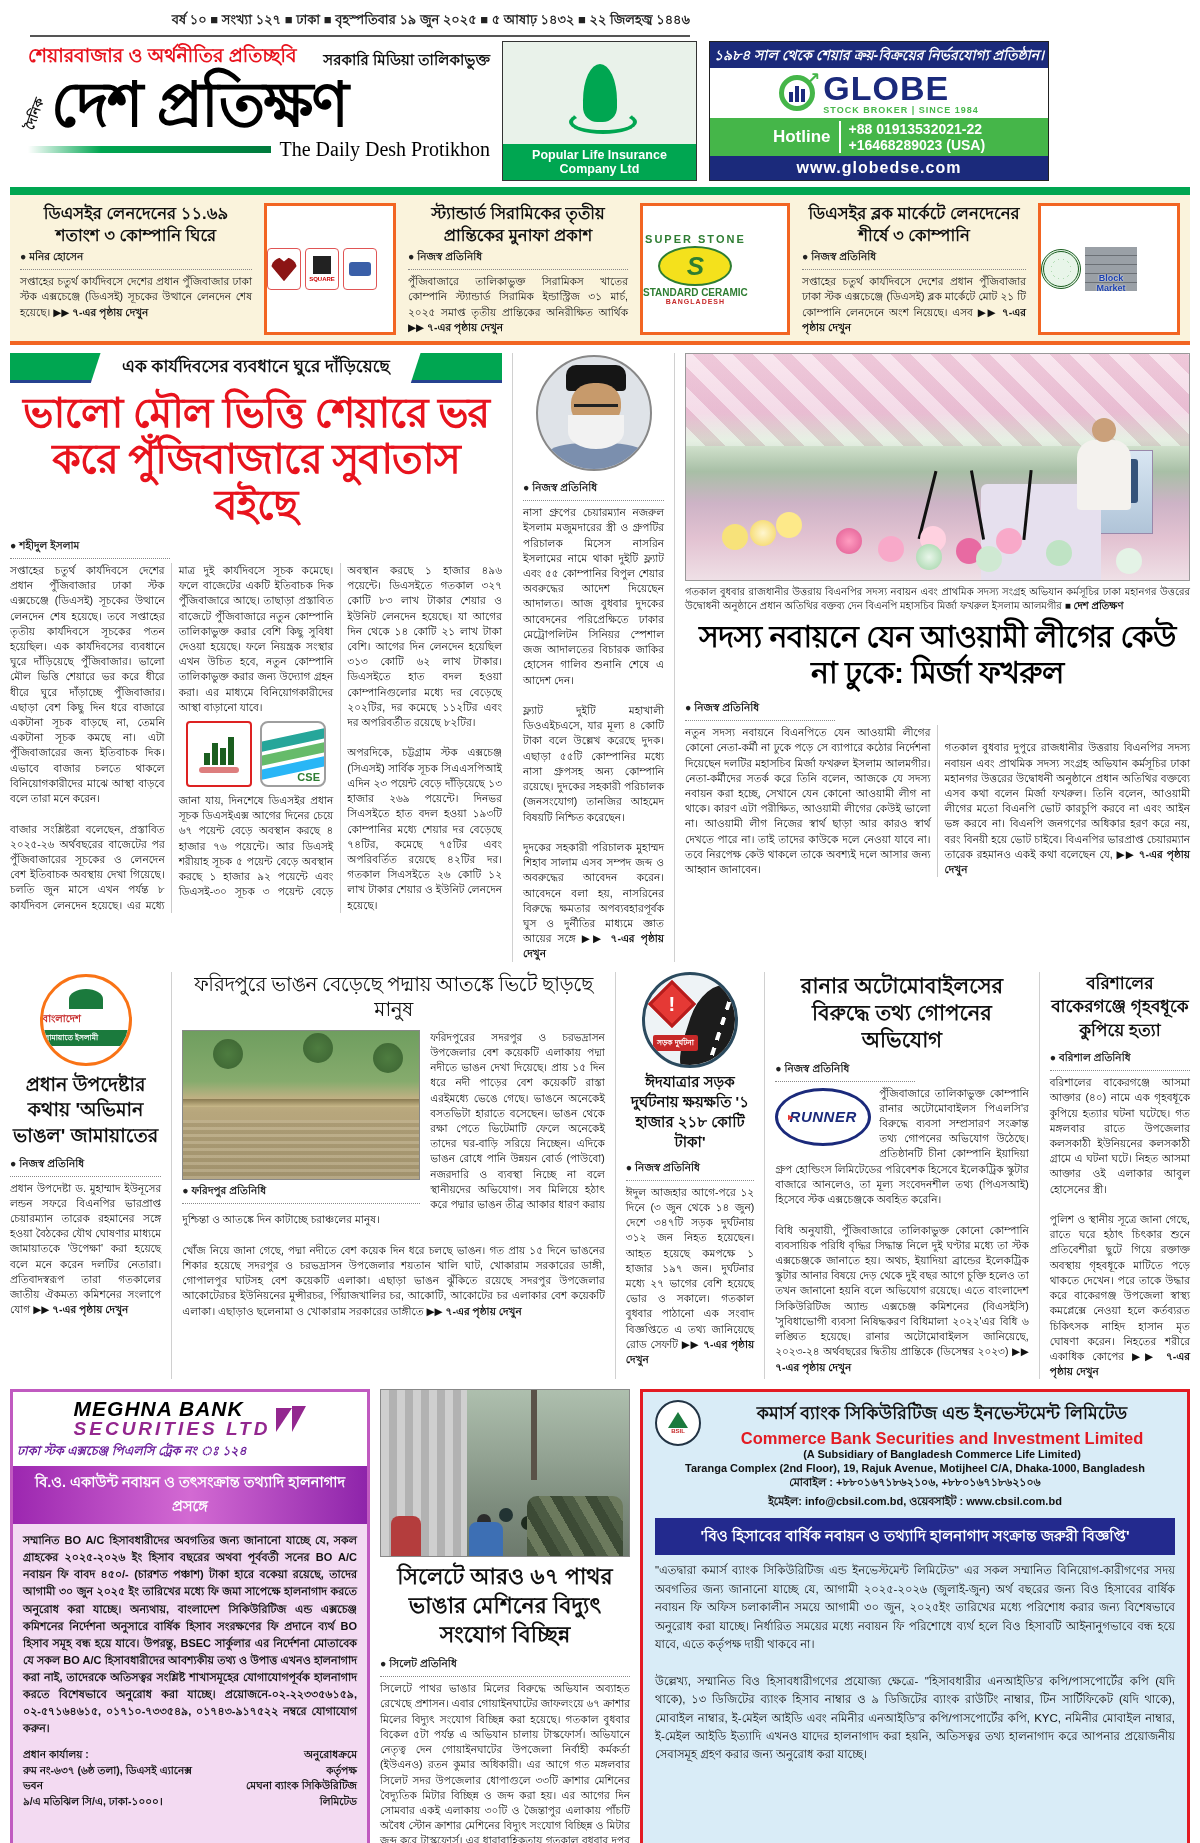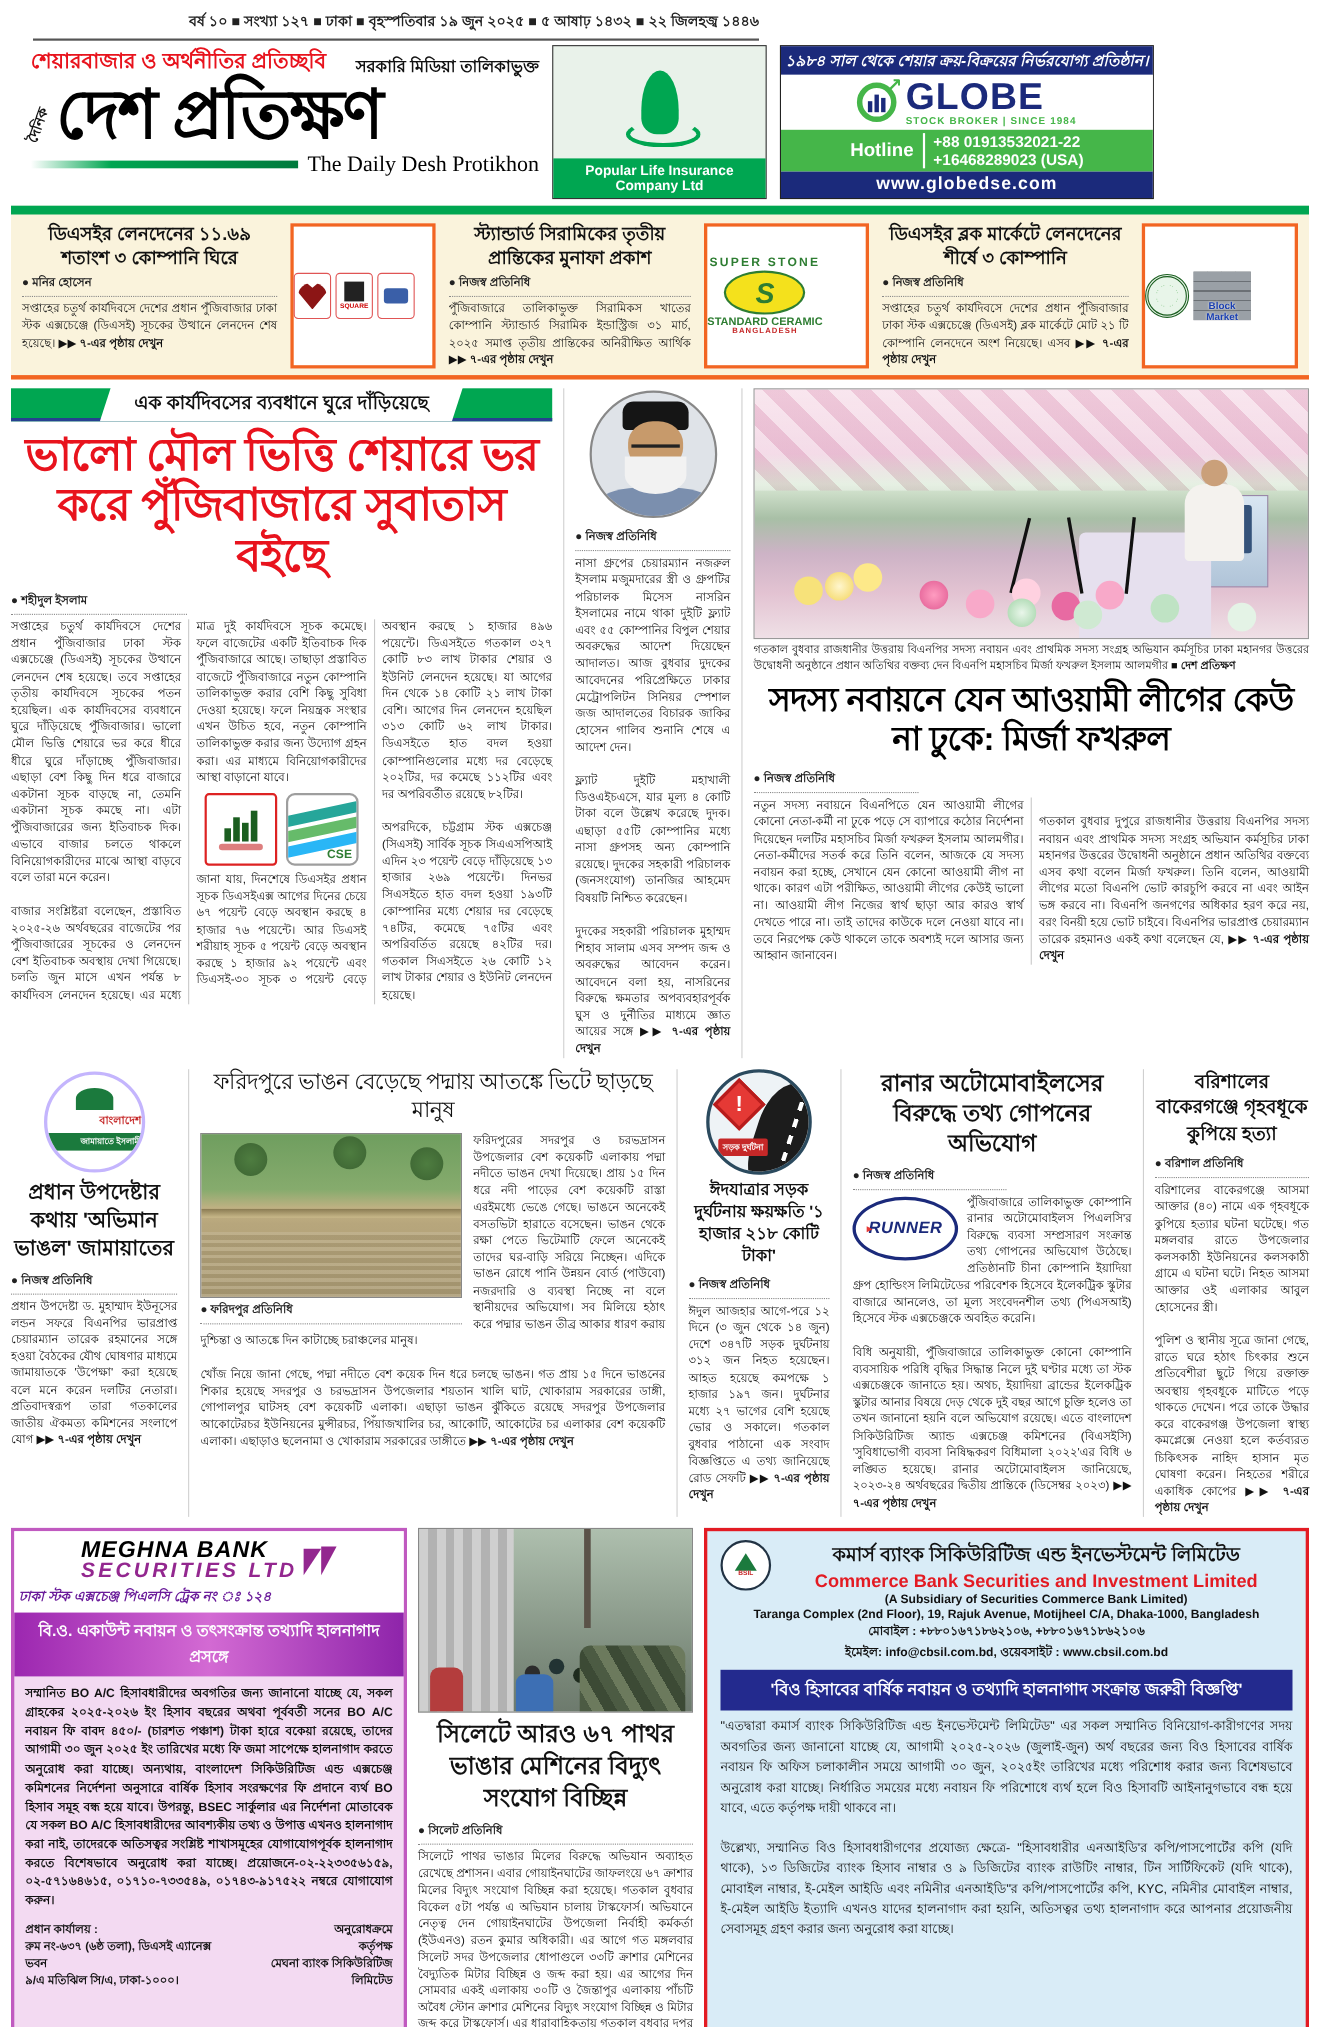--- a/index.html
+++ b/index.html
@@ -116,21 +116,21 @@
   .speaker:before { content:""; position:absolute; top:-22px; left:15px; width:24px; height:24px; border-radius:50%; background:#caa07a; }
   .bnp-caption { font-size:10px; line-height:1.4; text-align:justify; margin:4px 0 6px; }
   .cap-credit { font-weight:900; }
   .bnp-headline { font-weight:900; font-size:30px; line-height:1.2; text-align:center; color:#000; margin:2px 0 6px; letter-spacing:-0.5px; }
   .bnp-body { column-count:2; column-gap:14px; column-rule:1px solid #c9c9c9; }
 
   
   .mid-row { display:flex; gap:10px; margin-bottom:10px; }
   .mid-row > div + div { border-left:1px solid #d0d0d0; padding-left:10px; }
   .jamaat-col { width:152px; }
-  .jamaat-logo { width:92px; height:92px; border:3px solid #c4b5fd; border-radius:50%; margin:2px auto 6px; background:#fff; overflow:hidden; text-align:right; }
+  .jamaat-logo { width:92px; height:92px; border:3px solid #f97316; border-radius:50%; margin:2px auto 6px; background:#fff; overflow:hidden; text-align:left; }
   .jl-dome { width:34px; height:20px; background:#1b7a3d; border-radius:50% 50% 0 0; margin:12px auto 2px; }
   .jl-bn { color:#c62828; font-weight:900; font-size:10px; }
   .jl-band { background:#1b7a3d; color:#fff; font-weight:bold; font-size:7.5px; padding:2px 0; margin-top:2px; }
   .jamaat-headline { font-weight:900; font-size:19px; line-height:1.35; text-align:center; margin-bottom:4px; }
 
   .faridpur-col { width:436px; }
   .fp-headline { font-weight:400; font-size:20px; line-height:1.25; text-align:center; margin-bottom:8px; letter-spacing:-0.5px; }
   .fp-media { float:left; width:238px; margin:0 10px 4px 0; }
   .fp-photo { height:150px; border:1px solid #888; position:relative; overflow:hidden;
     background:linear-gradient(180deg,#6f9e5f 0%,#86ab6d 34%,#c2b184 46%,#b7a67c 55%,#ab9b74 100%); }
@@ -488,21 +488,21 @@
 
     <div class="commerce-ad">
       <div class="cb-head">
         <div class="cb-logo">
             <div class="cb-tri"></div>
             <small>BSIL</small>
           </div>
         <div class="cb-titles">
           <div class="cb-title-bn">কমার্স ব্যাংক সিকিউরিটিজ এন্ড ইনভেস্টমেন্ট লিমিটেড</div>
           <div class="cb-title-en">Commerce Bank Securities and Investment Limited</div>
-          <div class="cb-sub">(A Subsidiary of Securities Commerce Bank Limited)</div>
+          <div class="cb-sub">(A Subsidiary of Bangladesh Commerce Life Limited)</div>
         </div>
       </div>
       <div class="cb-addr">Taranga Complex (2nd Floor), 19, Rajuk Avenue, Motijheel C/A, Dhaka-1000, Bangladesh</div>
       <div class="cb-line">মোবাইল : +৮৮০১৬৭১৮৬২১০৬, +৮৮০১৬৭১৮৬২১০৬</div>
       <div class="cb-line">ইমেইল: info@cbsil.com.bd, ওয়েবসাইট : www.cbsil.com.bd</div>
       <div class="cb-banner">'বিও হিসাবের বার্ষিক নবায়ন ও তথ্যাদি হালনাগাদ সংক্রান্ত জরুরী বিজ্ঞপ্তি'</div>
       <div class="cb-body">"এতদ্বারা কমার্স ব্যাংক সিকিউরিটিজ এন্ড ইনভেস্টমেন্ট লিমিটেড" এর সকল সম্মানিত বিনিয়োগ-কারীগণের সদয় অবগতির জন্য জানানো যাচ্ছে যে, আগামী ২০২৫-২০২৬ (জুলাই-জুন) অর্থ বছরের জন্য বিও হিসাবের বার্ষিক নবায়ন ফি অফিস চলাকালীন সময়ে আগামী ৩০ জুন, ২০২৫ইং তারিখের মধ্যে পরিশোধ করার জন্য বিশেষভাবে অনুরোধ করা যাচ্ছে। নির্ধারিত সময়ের মধ্যে নবায়ন ফি পরিশোধে ব্যর্থ হলে বিও হিসাবটি আইনানুগভাবে বন্ধ হয়ে যাবে, এতে কর্তৃপক্ষ দায়ী থাকবে না।
 
 উল্লেখ্য, সম্মানিত বিও হিসাবধারীগণের প্রযোজ্য ক্ষেত্রে- "হিসাবধারীর এনআইডি'র কপি/পাসপোর্টের কপি (যদি থাকে), ১৩ ডিজিটের ব্যাংক হিসাব নাম্বার ও ৯ ডিজিটের ব্যাংক রাউটিং নাম্বার, টিন সার্টিফিকেট (যদি থাকে), মোবাইল নাম্বার, ই-মেইল আইডি এবং নমিনীর এনআইডি"র কপি/পাসপোর্টের কপি, KYC, নমিনীর মোবাইল নাম্বার, ই-মেইল আইডি ইত্যাদি এখনও যাদের হালনাগাদ করা হয়নি, অতিসত্বর তথ্য হালনাগাদ করে আপনার প্রয়োজনীয় সেবাসমূহ গ্রহণ করার জন্য অনুরোধ করা যাচ্ছে।</div>
 

